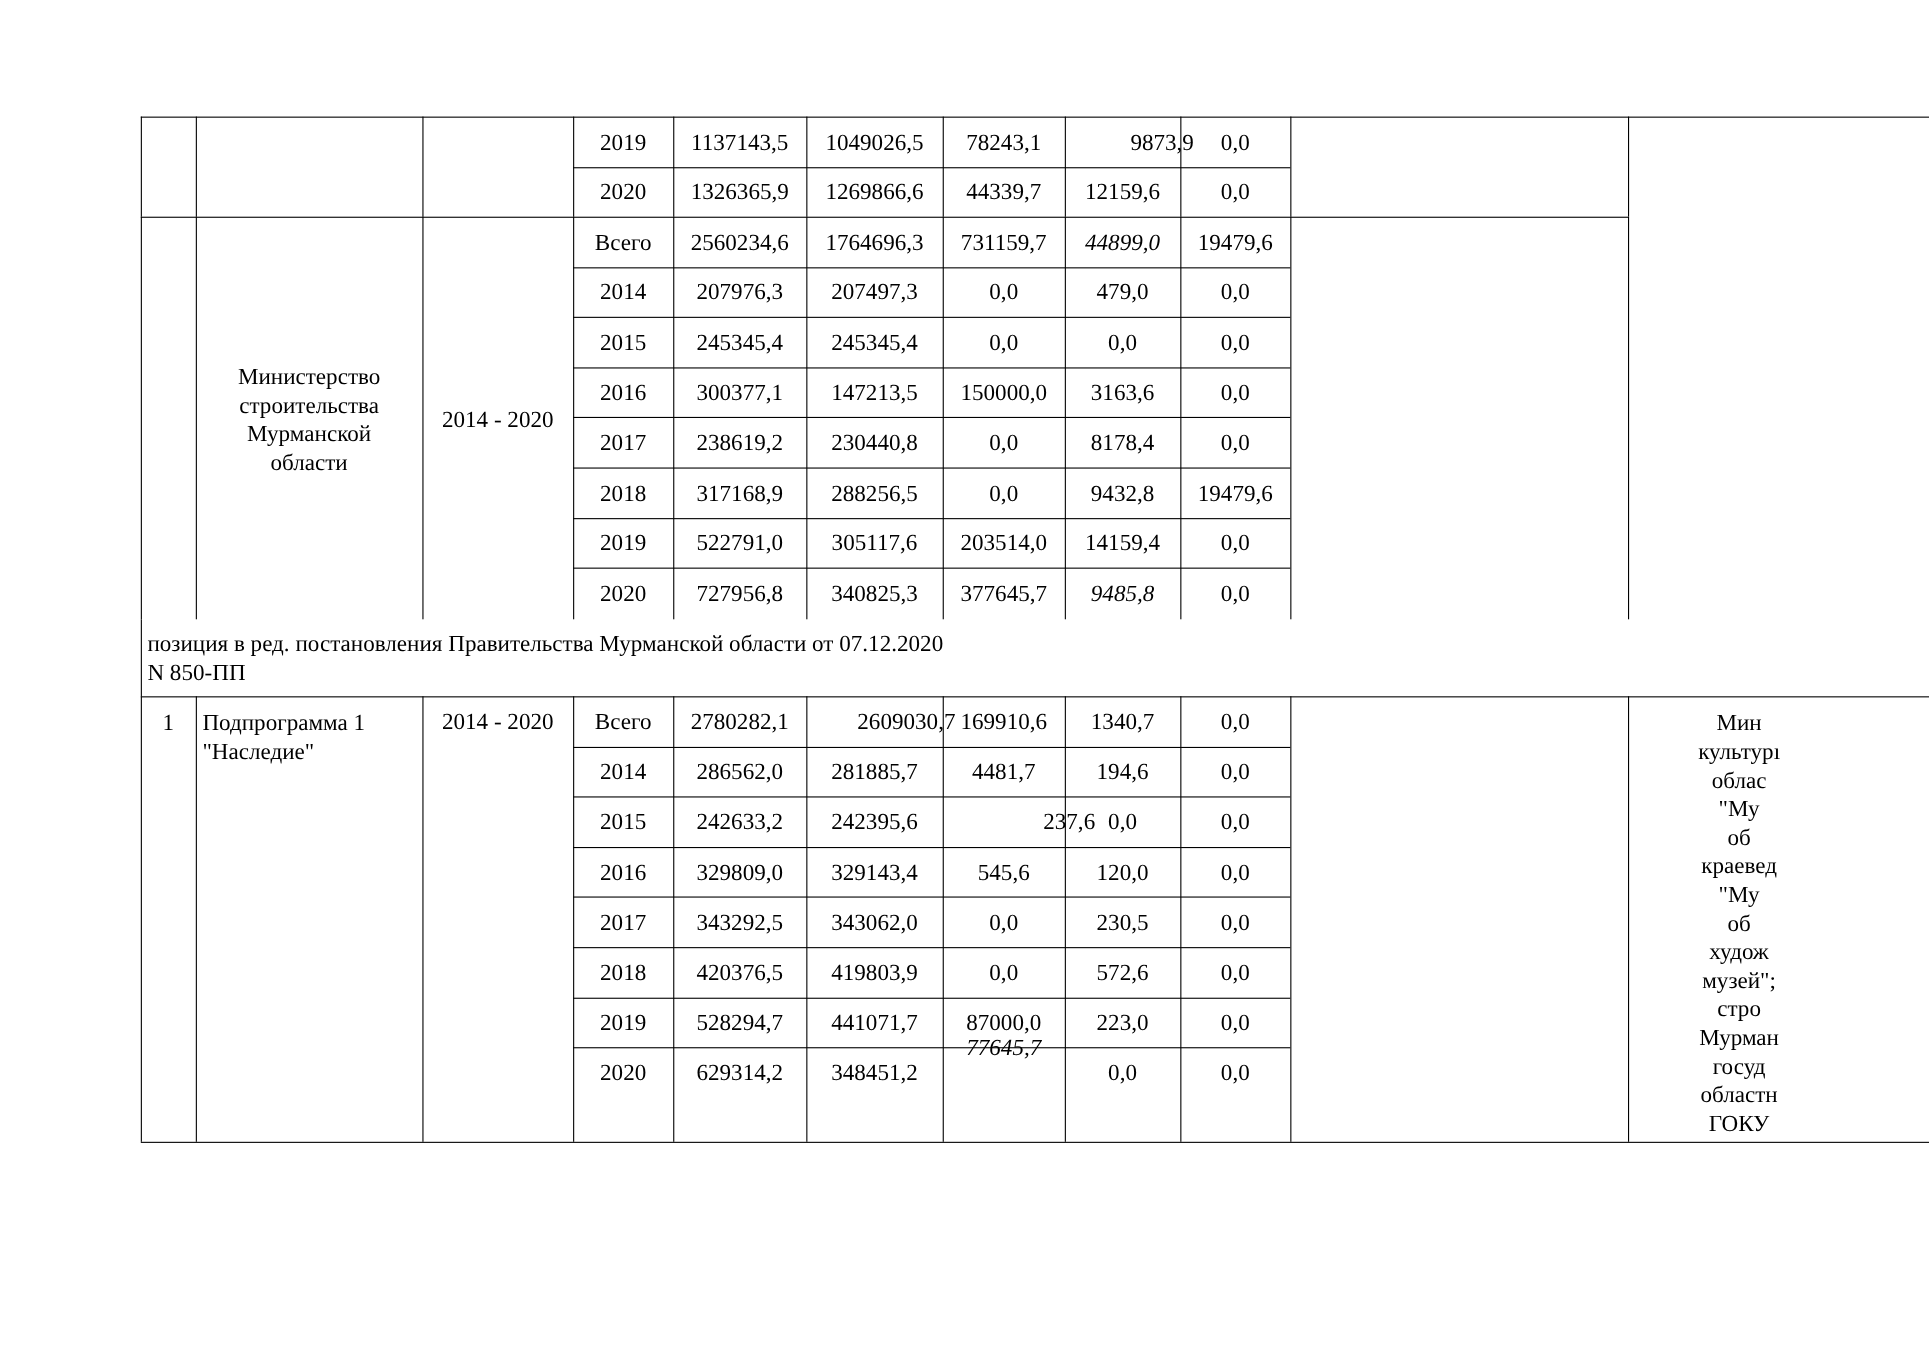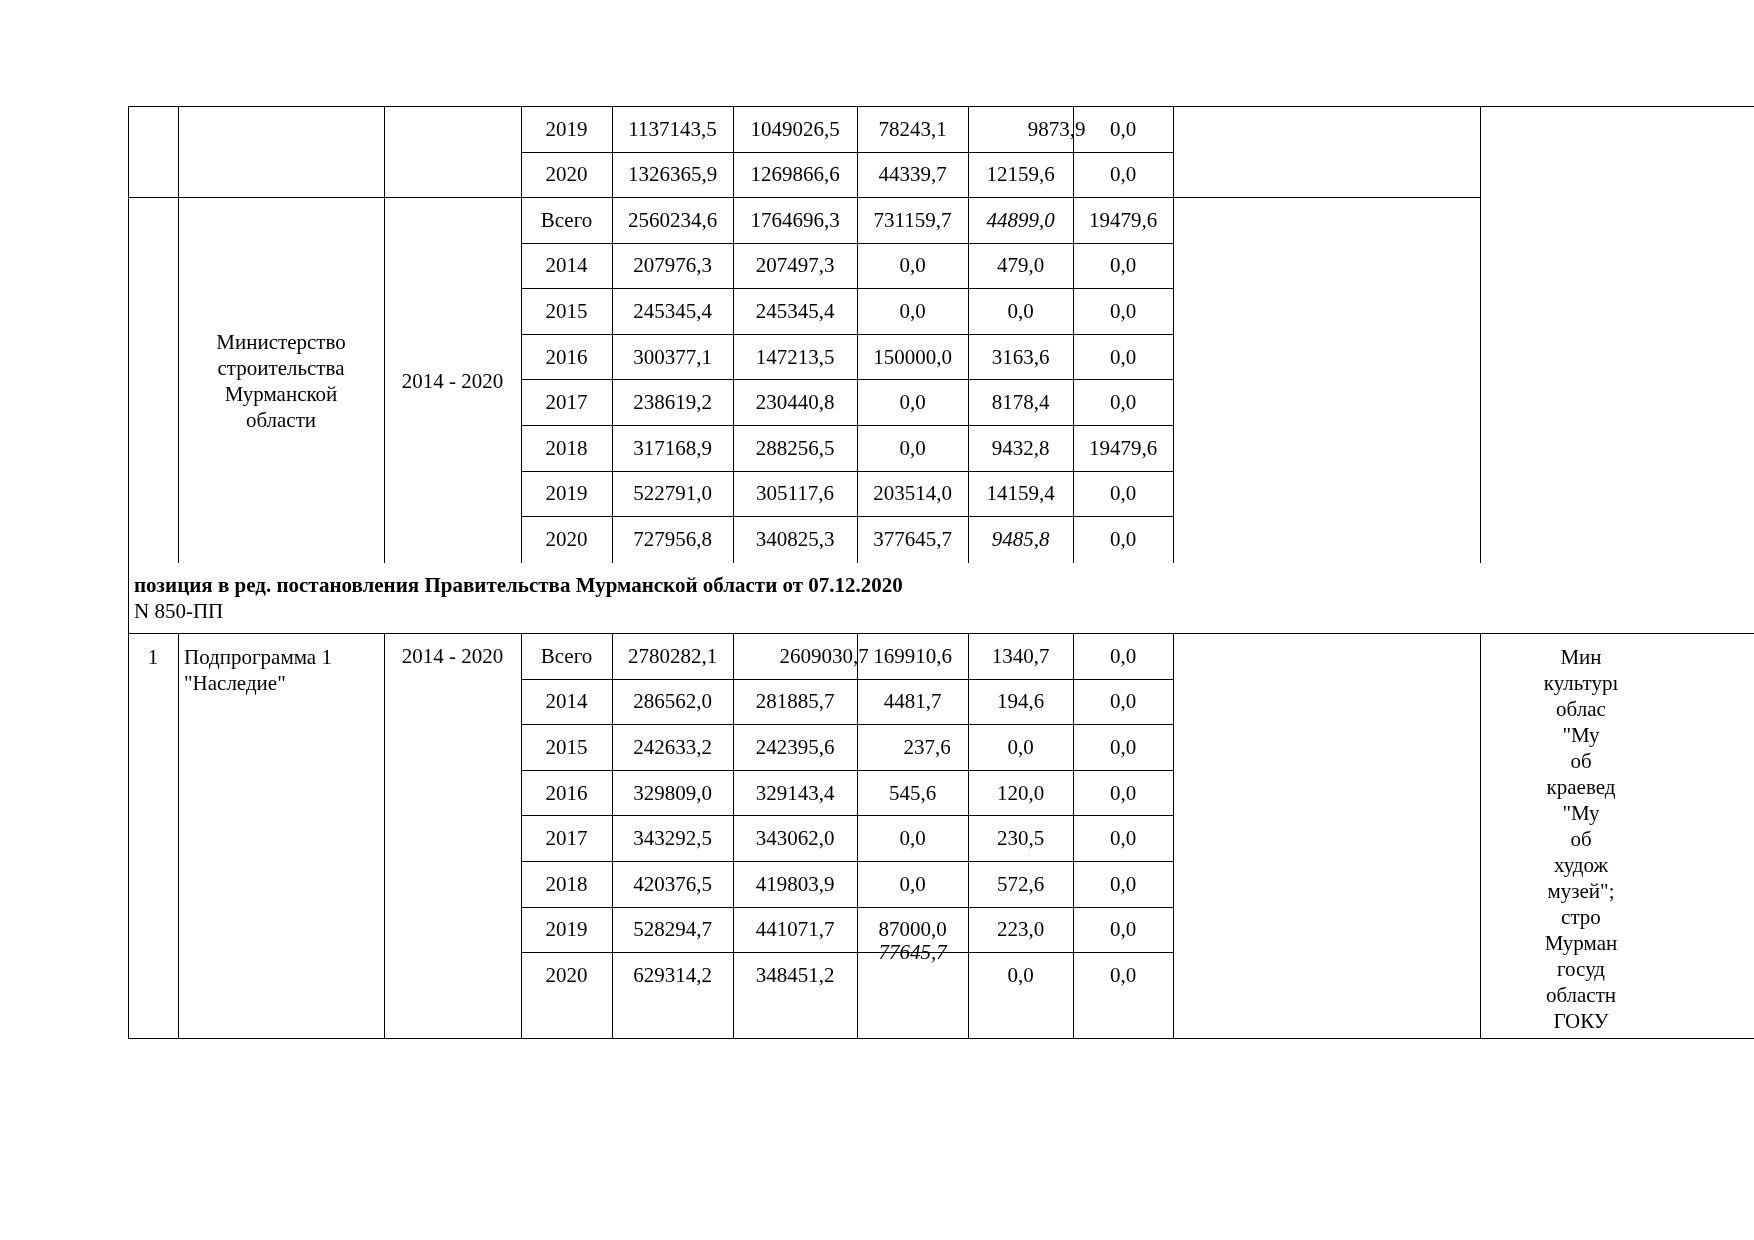--- a/index.html
+++ b/index.html
@@ -107,40 +107,40 @@
     <div class="vl" style="left: 1173px; top: 197px; height: 366px;"></div>
     <div class="vl" style="left: 1480px; top: 197px; height: 366px;"></div>
     <div class="txt" style="left: 178px; width: 206px; top: 329px; text-align: center;">
       <div>Министерство</div>
       <div>строительства</div>
       <div>Мурманской</div>
       <div>области</div>
     </div>
     <div class="cell" style="left: 384px; width: 137px; top: 369px;">2014 - 2020</div>
     <div class="vl" style="left: 128px; top: 563px; height: 70px;"></div>
-    <div class="txt" style="left: 134px; top: 572px; white-space: nowrap; font-weight: bold;">позиция в ред. постановления Правительства Мурманской области от 07.12.2020</div>
+    <div class="txt" style="left: 134px; top: 572px; white-space: nowrap;">позиция в ред. постановления Правительства Мурманской области от 07.12.2020</div>
     <div class="txt" style="left: 134px; top: 598px;">N 850-ПП</div>
     <div class="hl" style="left: 128px; top: 633px; width: 1626px;"></div>
     <div class="cell" style="left: 486.5px; width: 160px; top: 643.8px;">Всего</div>
     <div class="cell" style="left: 592.5px; width: 160px; top: 643.8px;">2780282,1</div>
     <div class="cell" style="left: 715px; width: 160px; top: 643.8px; padding-left: 29px;">2609030,7</div>
     <div class="cell" style="left: 832.5px; width: 160px; top: 643.8px;">169910,6</div>
     <div class="cell" style="left: 940.5px; width: 160px; top: 643.8px;">1340,7</div>
     <div class="cell" style="left: 1043px; width: 160px; top: 643.8px;">0,0</div>
     <div class="cell" style="left: 486.5px; width: 160px; top: 689.4px;">2014</div>
     <div class="cell" style="left: 592.5px; width: 160px; top: 689.4px;">286562,0</div>
     <div class="cell" style="left: 715px; width: 160px; top: 689.4px;">281885,7</div>
     <div class="cell" style="left: 832.5px; width: 160px; top: 689.4px;">4481,7</div>
     <div class="cell" style="left: 940.5px; width: 160px; top: 689.4px;">194,6</div>
     <div class="cell" style="left: 1043px; width: 160px; top: 689.4px;">0,0</div>
     <div class="hl" style="left: 521px; top: 678.6px; width: 652px;"></div>
     <div class="cell" style="left: 486.5px; width: 160px; top: 735px;">2015</div>
     <div class="cell" style="left: 592.5px; width: 160px; top: 735px;">242633,2</div>
     <div class="cell" style="left: 715px; width: 160px; top: 735px;">242395,6</div>
-    <div class="cell" style="left: 819px; width: 160px; top: 735px; padding-left: 28px;">237,6</div>
+    <div class="cell" style="left: 864px; width: 160px; top: 735px; padding-left: 28px;">237,6</div>
     <div class="cell" style="left: 940.5px; width: 160px; top: 735px;">0,0</div>
     <div class="cell" style="left: 1043px; width: 160px; top: 735px;">0,0</div>
     <div class="hl" style="left: 521px; top: 724.2px; width: 652px;"></div>
     <div class="cell" style="left: 486.5px; width: 160px; top: 780.6px;">2016</div>
     <div class="cell" style="left: 592.5px; width: 160px; top: 780.6px;">329809,0</div>
     <div class="cell" style="left: 715px; width: 160px; top: 780.6px;">329143,4</div>
     <div class="cell" style="left: 832.5px; width: 160px; top: 780.6px;">545,6</div>
     <div class="cell" style="left: 940.5px; width: 160px; top: 780.6px;">120,0</div>
     <div class="cell" style="left: 1043px; width: 160px; top: 780.6px;">0,0</div>
     <div class="hl" style="left: 521px; top: 769.8px; width: 652px;"></div>

